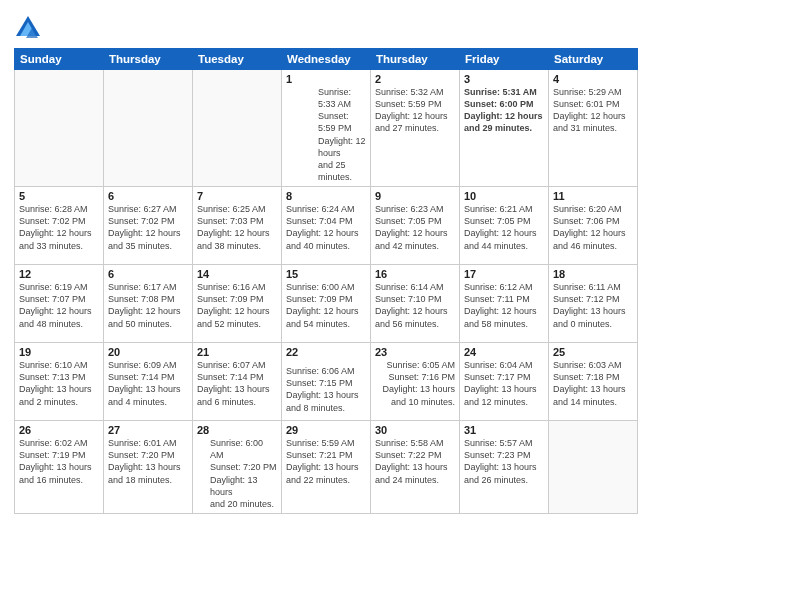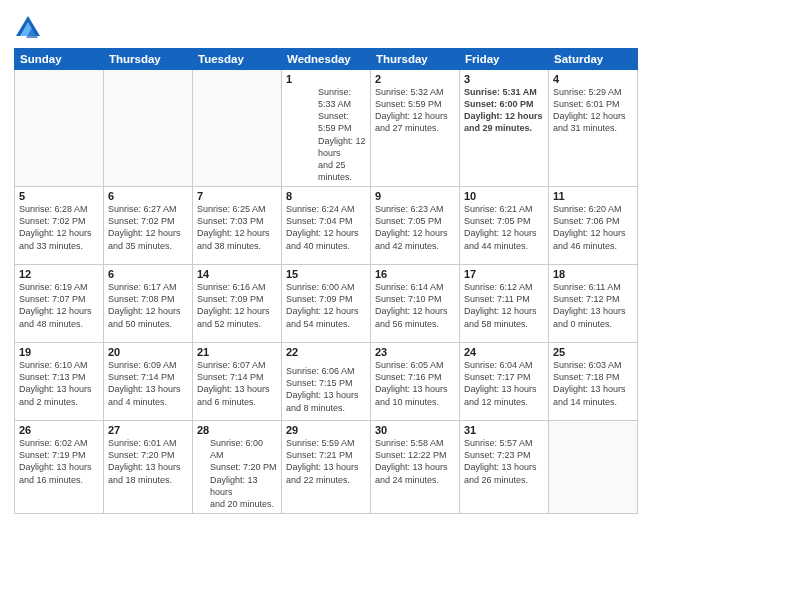--- a/index.html
+++ b/index.html
@@ -293,21 +293,21 @@
           </td>
           <td>
             <span class="day-num">22</span>
             <div class="day-info" style="white-space: pre-line; margin-top: 7px;">Sunrise: 6:06 AM
 Sunset: 7:15 PM
 Daylight: 13 hours
 and 8 minutes.</div>
           </td>
           <td>
             <span class="day-num">23</span>
-            <div class="day-info" style="white-space: pre-line;">Sunrise: 6:05 AM
+            <div class="day-info" style="white-space: pre-line; text-align: right;">Sunrise: 6:05 AM
 Sunset: 7:16 PM
 Daylight: 13 hours
 and 10 minutes.</div>
           </td>
           <td>
             <span class="day-num">24</span>
             <div class="day-info" style="white-space: pre-line;">Sunrise: 6:04 AM
 Sunset: 7:17 PM
 Daylight: 13 hours
 and 12 minutes.</div>
@@ -345,21 +345,21 @@
           <td>
             <span class="day-num">29</span>
             <div class="day-info" style="white-space: pre-line;">Sunrise: 5:59 AM
 Sunset: 7:21 PM
 Daylight: 13 hours
 and 22 minutes.</div>
           </td>
           <td>
             <span class="day-num">30</span>
             <div class="day-info" style="white-space: pre-line;">Sunrise: 5:58 AM
-Sunset: 12:22 PM
+Sunset: 7:22 PM
 Daylight: 13 hours
 and 24 minutes.</div>
           </td>
           <td>
             <span class="day-num">31</span>
             <div class="day-info" style="white-space: pre-line;">Sunrise: 5:57 AM
 Sunset: 7:23 PM
 Daylight: 13 hours
 and 26 minutes.</div>
           </td>

